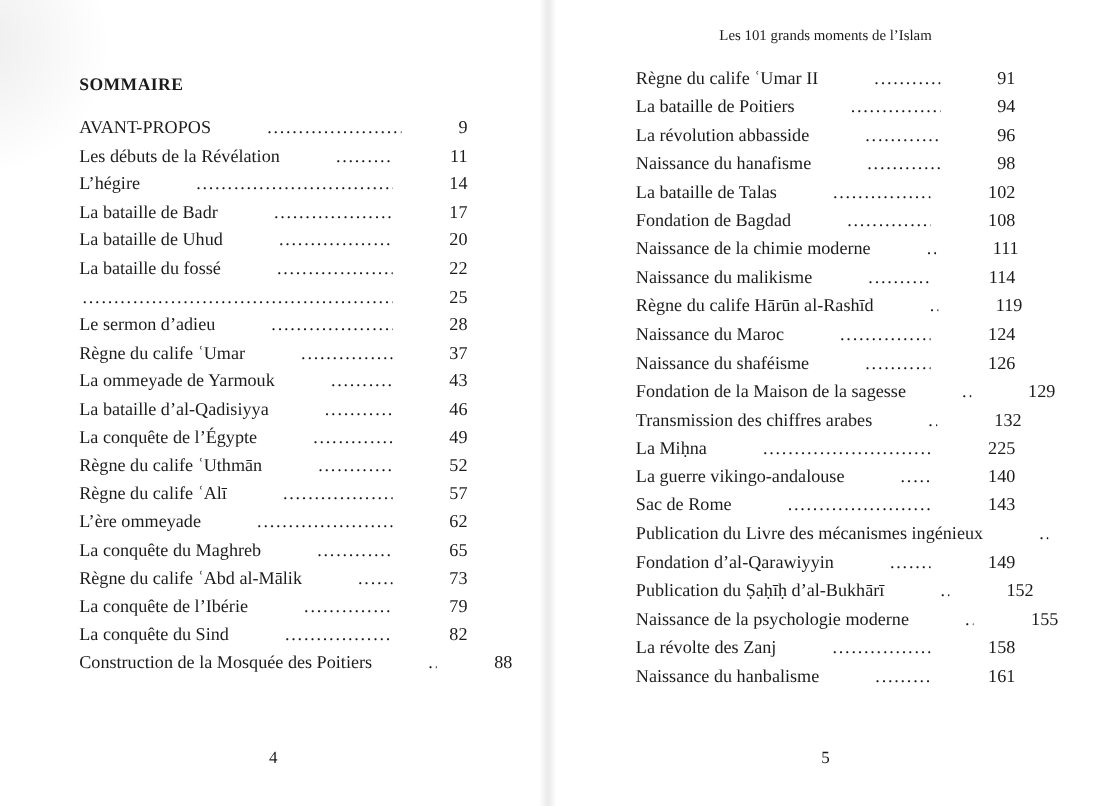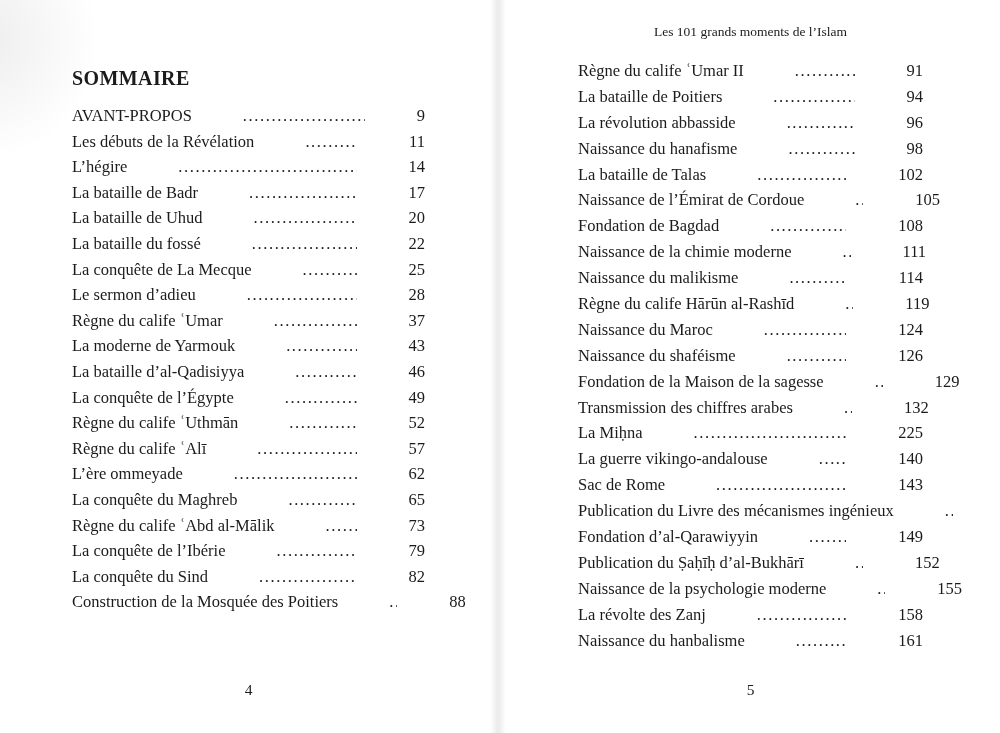--- a/index.html
+++ b/index.html
@@ -21,21 +21,21 @@
   .page-seam {
     position: absolute; left: 490px; top: 0; width: 16px; height: 733px;
     background: linear-gradient(90deg, rgba(0,0,0,0) 0%, rgba(0,0,0,0.075) 45%, rgba(0,0,0,0.075) 58%, rgba(0,0,0,0) 100%);
     pointer-events: none;
   }
 
   .left-page  { position: absolute; left: 72px;  top: 68px; width: 353px; }
   .right-page { position: absolute; left: 578px; top: 24px; width: 345px; }
 
   .toc-title {
-    font-size: 20px;
+    font-size: 16px;
     font-weight: bold;
     letter-spacing: 0.4px;
     line-height: 20px;
   }
   .running-header {
     font-size: 13.5px;
     text-align: center;
     line-height: 16px;
   }
 
@@ -115,39 +115,38 @@
         <span class="toc-page">20</span>
       </div>
 
       <div class="toc-row">
         <span class="toc-label">La bataille du fossé</span>
         <span class="toc-leader"></span>
         <span class="toc-page">22</span>
       </div>
 
       <div class="toc-row">
-        <span class="toc-label">La conquête de La Mecque</span>
         <span class="toc-leader"></span>
         <span class="toc-page">25</span>
       </div>
 
       <div class="toc-row">
         <span class="toc-label">Le sermon d’adieu</span>
         <span class="toc-leader"></span>
         <span class="toc-page">28</span>
       </div>
 
       <div class="toc-row">
         <span class="toc-label">Règne du calife ʿUmar</span>
         <span class="toc-leader"></span>
         <span class="toc-page">37</span>
       </div>
 
       <div class="toc-row">
-        <span class="toc-label">La moderne de Yarmouk</span>
+        <span class="toc-label">La ommeyade de Yarmouk</span>
         <span class="toc-leader"></span>
         <span class="toc-page">43</span>
       </div>
 
       <div class="toc-row">
         <span class="toc-label">La bataille d’al-Qadisiyya</span>
         <span class="toc-leader"></span>
         <span class="toc-page">46</span>
       </div>
 
@@ -235,25 +234,20 @@
         <span class="toc-leader"></span>
         <span class="toc-page">98</span>
       </div>
 
       <div class="toc-row">
         <span class="toc-label">La bataille de Talas</span>
         <span class="toc-leader"></span>
         <span class="toc-page">102</span>
       </div>
 
-      <div class="toc-row">
-        <span class="toc-label">Naissance de l’Émirat de Cordoue</span>
-        <span class="toc-leader"></span>
-        <span class="toc-page">105</span>
-      </div>
 
       <div class="toc-row">
         <span class="toc-label">Fondation de Bagdad</span>
         <span class="toc-leader"></span>
         <span class="toc-page">108</span>
       </div>
 
       <div class="toc-row">
         <span class="toc-label">Naissance de la chimie moderne</span>
         <span class="toc-leader"></span>

